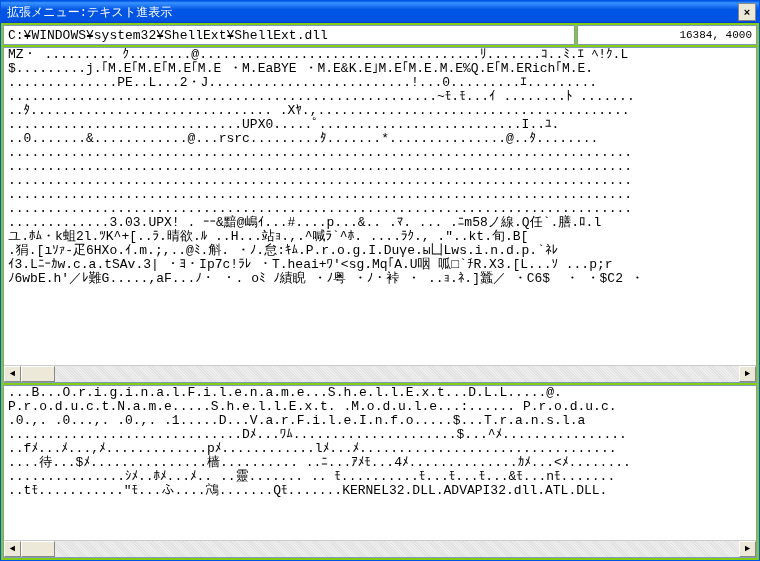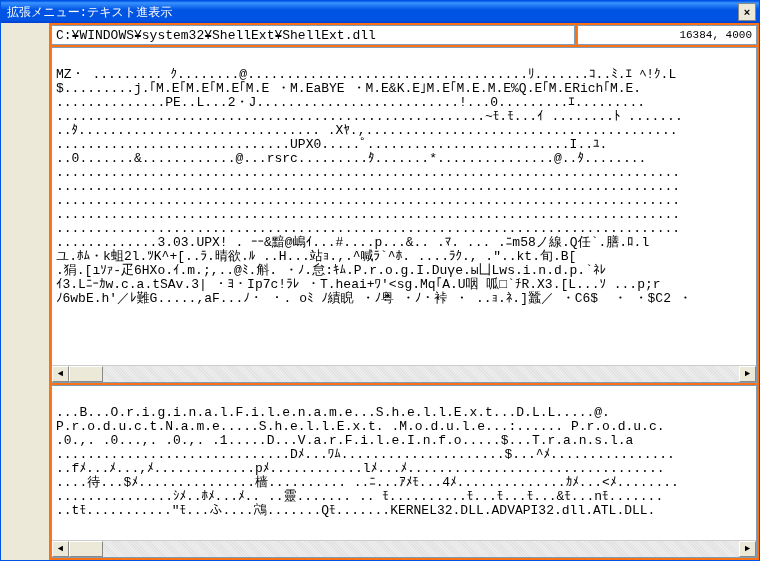--- a/index.html
+++ b/index.html
@@ -34,22 +34,21 @@
   border: 1px solid #888;
   color: #000;
   display: flex; align-items: center; justify-content: center;
   font-family: sans-serif;
   font-size: 11px;
   font-weight: bold;
 }
 .body-row {
   flex: 1;
   display: flex;
-  background: #f97316;
-  margin-left: 48px;
+  background: #84cc16;
 }
 .main-col {
   flex: 1;
   display: flex;
   flex-direction: column;
   padding: 2px;
   gap: 2px;
 }
 .side-col {
   width: 48px;
@@ -87,21 +86,21 @@
   background: #fff;
   display: flex;
   flex-direction: column;
   overflow: hidden;
 }
 .pane1 { flex: 1.95; }
 .pane2 { flex: 1; }
 .pane-content {
   flex: 1;
   overflow: hidden;
-  padding: 20px 4px;
+  padding: 0 4px;
   white-space: pre;
   font-family: "MS Gothic", "Courier New", monospace;
   font-size: 13px;
   line-height: 14px;
   color: #000;
 }
 .hscroll {
   height: 17px;
   background: #ece9d8;
   border-top: 1px solid #ccc;

